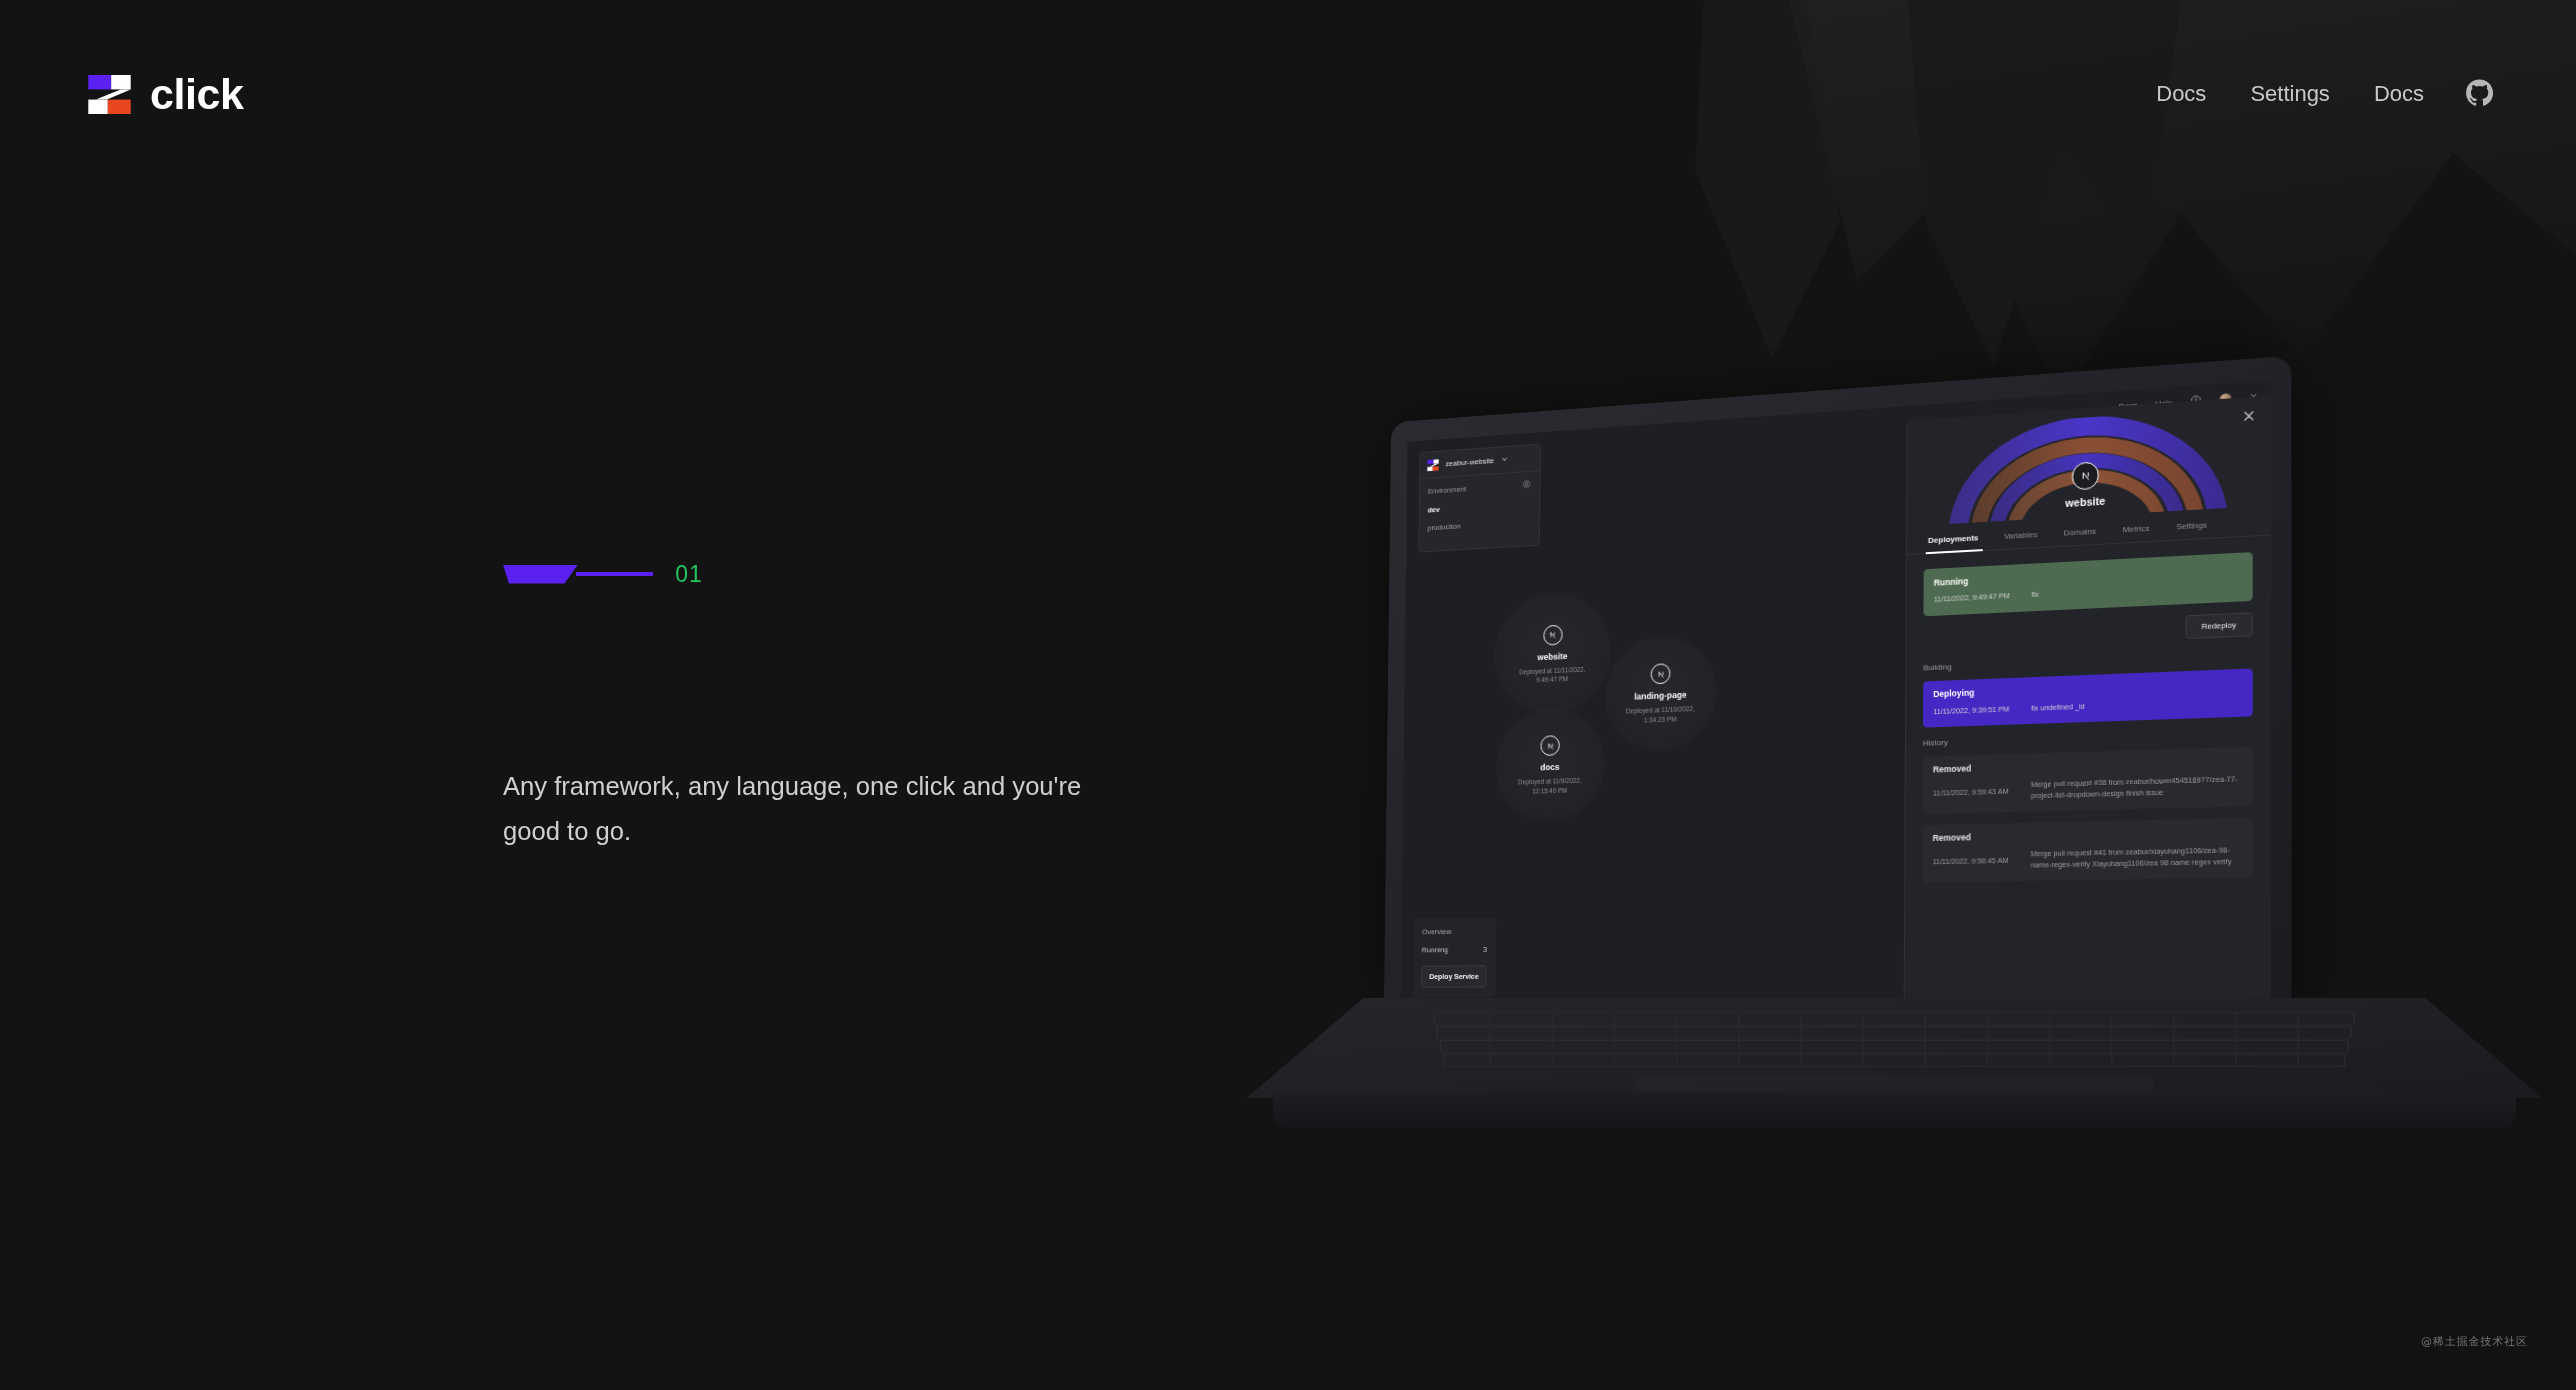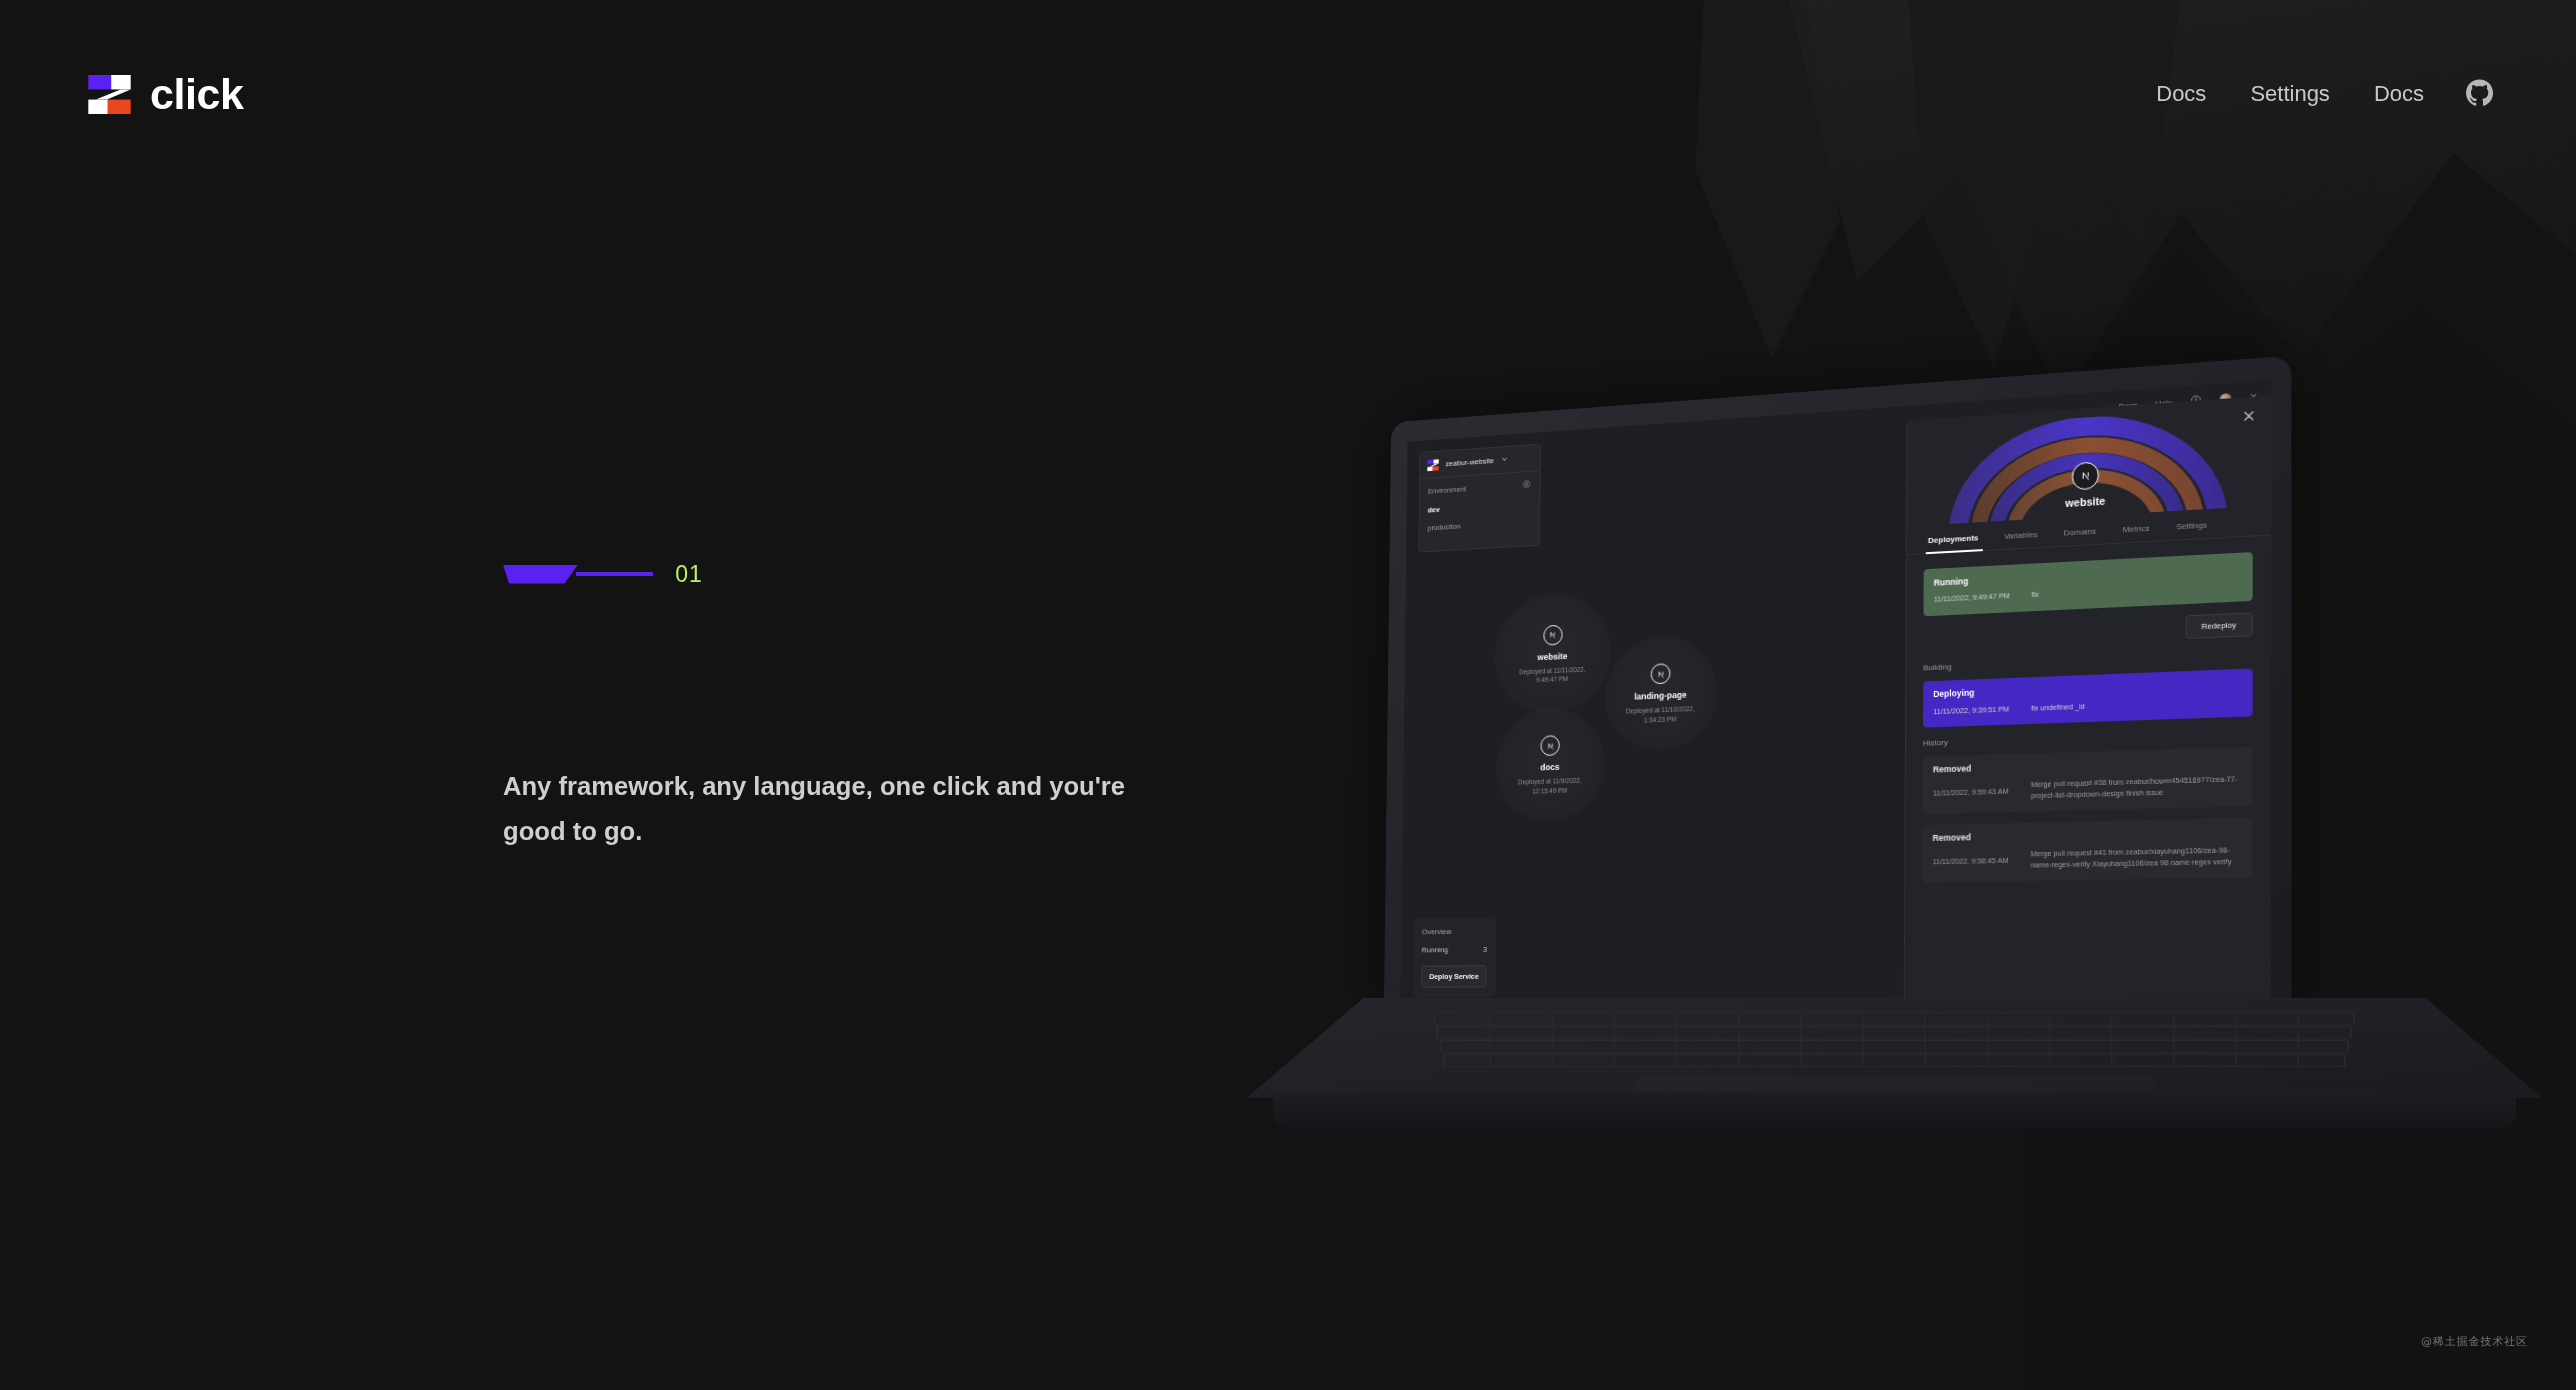--- a/index.html
+++ b/index.html
@@ -32,28 +32,28 @@
   .nav .gh { margin-left:19px; display:flex; align-items:center; }
 
   
   .hero { position:absolute; left:503px; top:562px; width:937px; z-index:15; }
   .eyebrow { display:flex; align-items:center; height:24px; margin-bottom:60px; }
   .eyebrow .tz {
     width:75px; height:19px; background:#5B21F0;
     clip-path: polygon(0 0, 100% 0, 82% 100%, 8% 100%);
   }
   .eyebrow .bar { width:77px; height:4.3px; background:#5B21F0; margin-left:-1.7px; }
-  .eyebrow .num { color:#bef264; font-size:23px; font-weight:400; margin-left:22px; letter-spacing:0.9px; }
+  .eyebrow .num { color:#22c55e; font-size:23px; font-weight:400; margin-left:22px; letter-spacing:0.9px; }
 
   h1.headline {
     color:#ffffff; font-size:65px; font-weight:700; line-height:1.07;
     letter-spacing:-1px; margin-bottom:48px;
   }
   p.subline {
-    color:#cfcfcf; font-size:25.6px; font-weight:700; line-height:1.78;
+    color:#cfcfcf; font-size:25.6px; font-weight:400; line-height:1.78;
     max-width:630px; margin-bottom:63px;
   }
   .cta {
     display:inline-flex; align-items:center; gap:27px;
     background:#5B21F0; color:#0d0d0d;
     font-size:28px; font-weight:700; letter-spacing:-0.2px;
     padding:24px 39px 25.6px 39px; border:none; cursor:pointer;
     clip-path: polygon(0 0, 100% 0, 100% 76%, 94% 100%, 0 100%);
   }
   .cta .arrow { display:inline-flex; }

